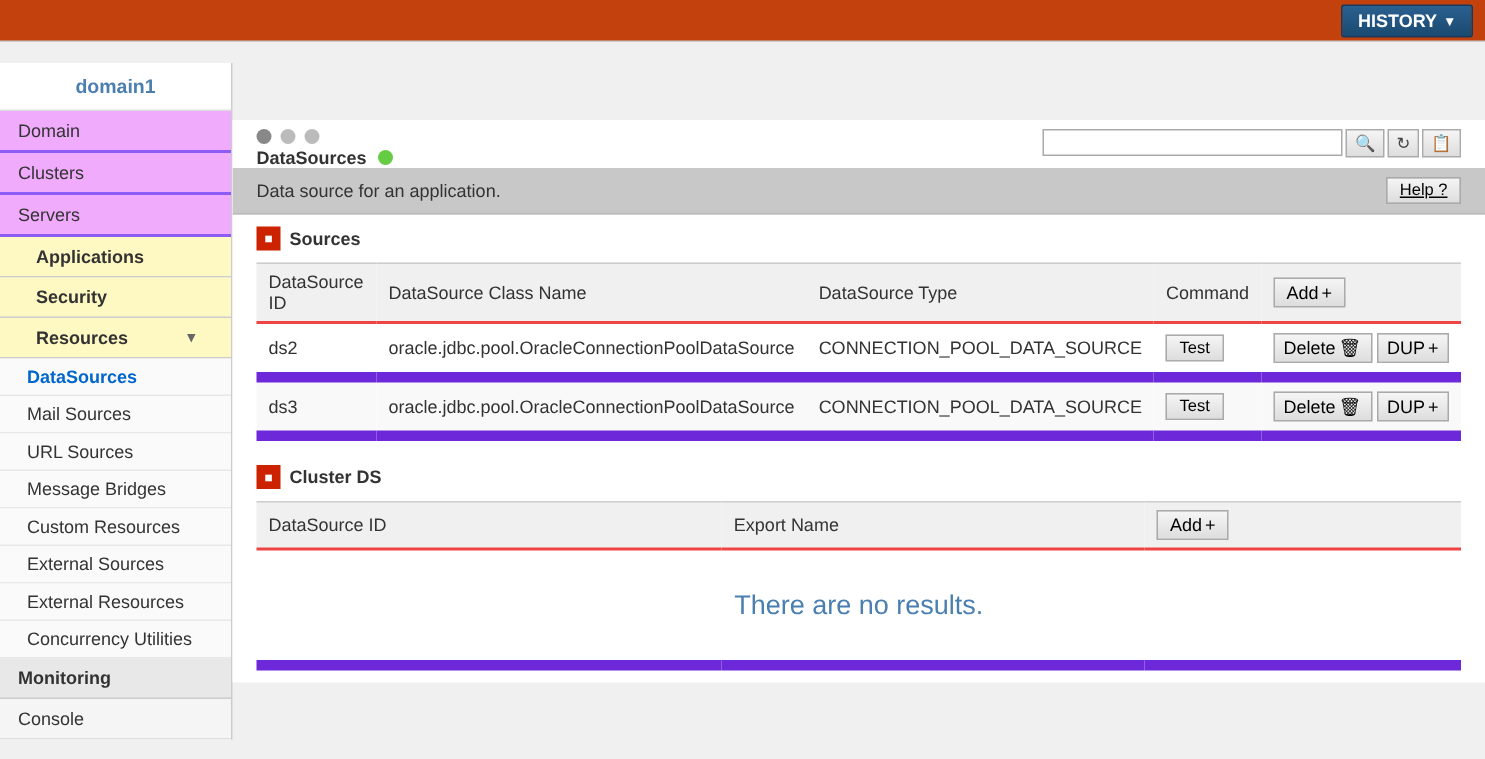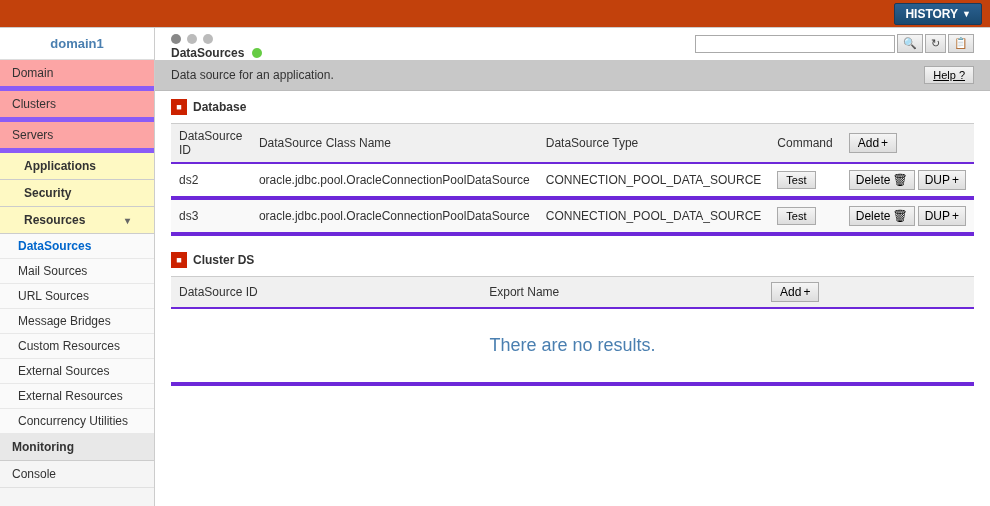--- a/index.html
+++ b/index.html
@@ -24,21 +24,21 @@
       font-weight: bold;
       cursor: pointer;
       display: flex;
       align-items: center;
       gap: 4px;
       border-radius: 2px;
     }
     .history-btn .arrow { font-size: 9px; }
 
     
-    .layout { display: flex; flex: 1; overflow: hidden; }
+    .layout { display: flex; flex: 1; overflow: hidden; align-items: center; }
 
     
     .sidebar {
       width: 155px;
       background: #f5f5f5;
       border-right: 1px solid #ccc;
       display: flex;
       flex-direction: column;
       overflow-y: auto;
       flex-shrink: 0;
@@ -48,23 +48,23 @@
       text-align: center;
       padding: 8px;
       font-weight: bold;
       color: #4a7fb0;
       border-bottom: 1px solid #ddd;
       font-size: 13px;
     }
     .sidebar-item {
       padding: 6px 12px;
       cursor: pointer;
-      border-bottom: 5px solid #8b5cf6;
-      color: #333;
-      background: #fca5a5;
+      border-bottom: 2px solid #8b5cf6;
+      color: #333;
+      background: #f0abfc;
     }
     .sidebar-section {
       padding: 6px 24px;
       font-weight: bold;
       color: #333;
       background: #fef9c3;
       border-bottom: 1px solid #ccc;
       display: flex;
       align-items: center;
       justify-content: space-between;
@@ -167,30 +167,30 @@
       display: flex;
       align-items: center;
       gap: 6px;
       margin-bottom: 8px;
     }
 
     
     .data-table { width: 100%; border-collapse: collapse; }
     .data-table th {
       background: #f0f0f0;
-      border-bottom: 2px solid #6d28d9;
+      border-bottom: 2px solid #ef4444;
       border-top: 1px solid #ccc;
       padding: 5px 8px;
       text-align: left;
       color: #333;
       font-weight: normal;
     }
     .data-table td {
       padding: 6px 8px;
-      border-bottom: 4px solid #6d28d9;
+      border-bottom: 7px solid #6d28d9;
       color: #333;
       vertical-align: middle;
     }
     .data-table tr:nth-child(even) td { background: #f9f9f9; }
     .add-btn {
       background: linear-gradient(to bottom, #f5f5f5, #ddd);
       border: 1px solid #aaa;
       padding: 2px 8px;
       cursor: pointer;
       font-size: 11px;
@@ -330,21 +330,21 @@
     </div>
 
     <div class="info-bar">
       <span>Data source for an application.</span>
       <button class="help-btn">Help ?</button>
     </div>
 
     <div class="section">
       <div class="section-title">
         <span style="display:inline-block;width:16px;height:16px;background:#cc2200;color:#fff;font-size:9px;font-weight:bold;text-align:center;line-height:16px;">■</span>
-        <span>Database</span>
+        <span>Sources</span>
       </div>
       <table class="data-table">
         <thead>
           <tr>
             <th>DataSource ID</th>
             <th>DataSource Class Name</th>
             <th>DataSource Type</th>
             <th>Command</th>
             <th class="th-add">
               <button class="add-btn">

